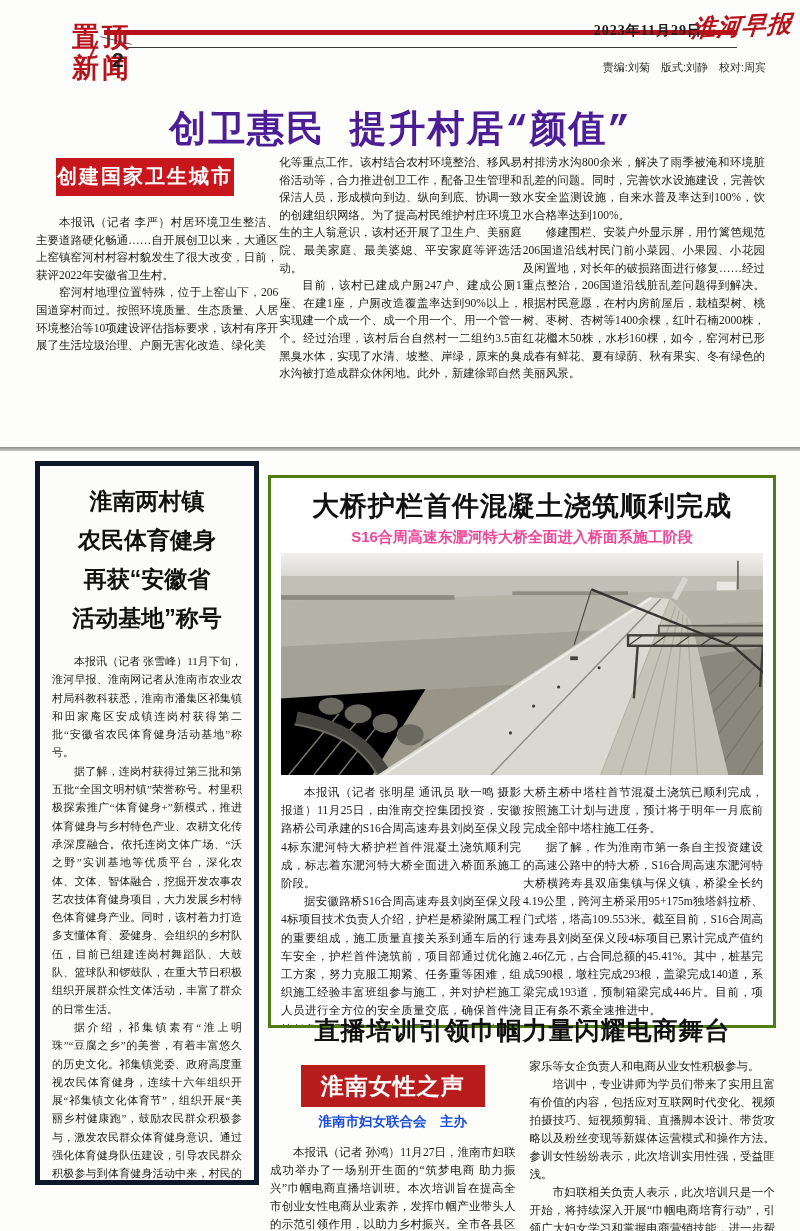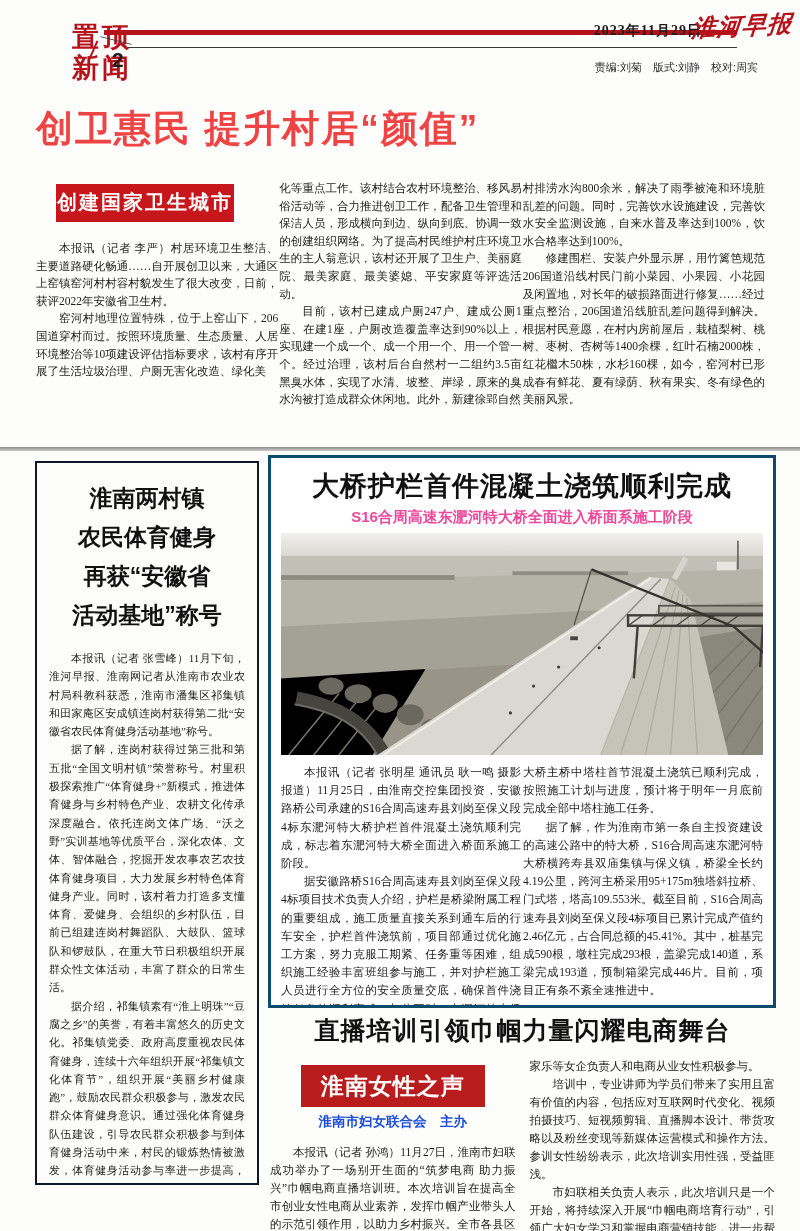--- a/index.html
+++ b/index.html
@@ -23,54 +23,54 @@
   .page-num {
     position:absolute; left:112px; top:48px; font-size:21px; font-weight:bold;
     font-family:"Liberation Sans","DejaVu Sans",sans-serif;
   }
   .issue-date { position:absolute; right:98px; top:22px; font-size:14px; font-weight:bold; letter-spacing:1px; }
   .masthead {
     position:absolute; right:8px; top:10px; color:#b5121b; font-size:24px; font-weight:bold;
     font-style:italic; transform:skewX(-8deg) rotate(-3deg); letter-spacing:1px;
     font-family:"Liberation Serif","DejaVu Serif",serif;
   }
-  .credits { position:absolute; right:42px; top:60px; font-size:11px; color:#2a2a2a;
+  .credits { position:absolute; right:34px; top:60px; font-size:11px; color:#2a2a2a;
     font-family:"Liberation Sans","DejaVu Sans",sans-serif; }
   
   .a1 { position:absolute; left:36px; top:104px; width:729px; }
   .a1-title {
-    font-size:37px; font-weight:bold; letter-spacing:2px;
-    font-family:Liberation Sans, sans-serif; color:#ef4444;
-  }
-  .a1-cols { display:flex; gap:1px; margin-top:26px; }
+    text-align:center; font-size:37px; font-weight:bold; letter-spacing:2px;
+    font-family:Liberation Mono, monospace; color:#4c1d95;
+  }
+  .a1-cols { display:flex; gap:1px; }
   .a1-col { flex:1; font-size:11.5px; line-height:17.6px; text-align:justify; }
   .cat-tag {
     width:178px; height:38px; margin:4px 0 18px 20px; background:#c8161d; color:#fff;
     font-family:"Liberation Sans","DejaVu Sans",sans-serif; font-weight:bold; font-size:20px;
     display:flex; align-items:center; justify-content:center; letter-spacing:2px;
   }
   p.indent { text-indent:2em; }
   p.cont { text-indent:0; }
   
   .divider { position:absolute; left:0; top:447px; width:800px; height:4px;
     background:linear-gradient(#8f8f8d,#c9c9c7); }
   
   .sidebar {
     position:absolute; left:35px; top:461px; width:224px; height:724px;
-    border:2px solid #0f172a; background:#fcfcfa; padding:16px 12px 10px 12px; overflow:hidden;
+    border:5px solid #0f172a; background:#fcfcfa; padding:16px 12px 10px 12px; overflow:hidden;
   }
   .sb-title {
     text-align:center; font-weight:bold; font-size:23px; line-height:39px; color:#111;
     font-family:"Liberation Sans","DejaVu Sans",sans-serif; margin-bottom:14px;
   }
   .sb-body { font-size:11px; line-height:18.3px; text-align:justify; }
   
   .bridge {
-    position:absolute; left:268px; top:455px; width:508px; height:553px;
-    border:3px solid #0c4a6e; background:#fff; padding:8px 10px 0 10px; overflow:hidden;
+    position:absolute; left:268px; top:475px; width:508px; height:553px;
+    border:3px solid #4d7c0f; background:#fff; padding:8px 10px 0 10px; overflow:hidden;
   }
   .bridge-headline {
     text-align:center; font-size:27px; font-weight:bold; letter-spacing:1px; color:#111;
     font-family:"Liberation Sans","DejaVu Sans",sans-serif; margin-top:2px;
   }
   .bridge-sub {
     text-align:center; font-size:15px; font-weight:bold; color:#ec4899; margin:4px 0 6px 0;
     font-family:"Liberation Sans","DejaVu Sans",sans-serif;
   }
   .photo-wrap { width:482px; height:222px; margin:0 auto; overflow:hidden; }

